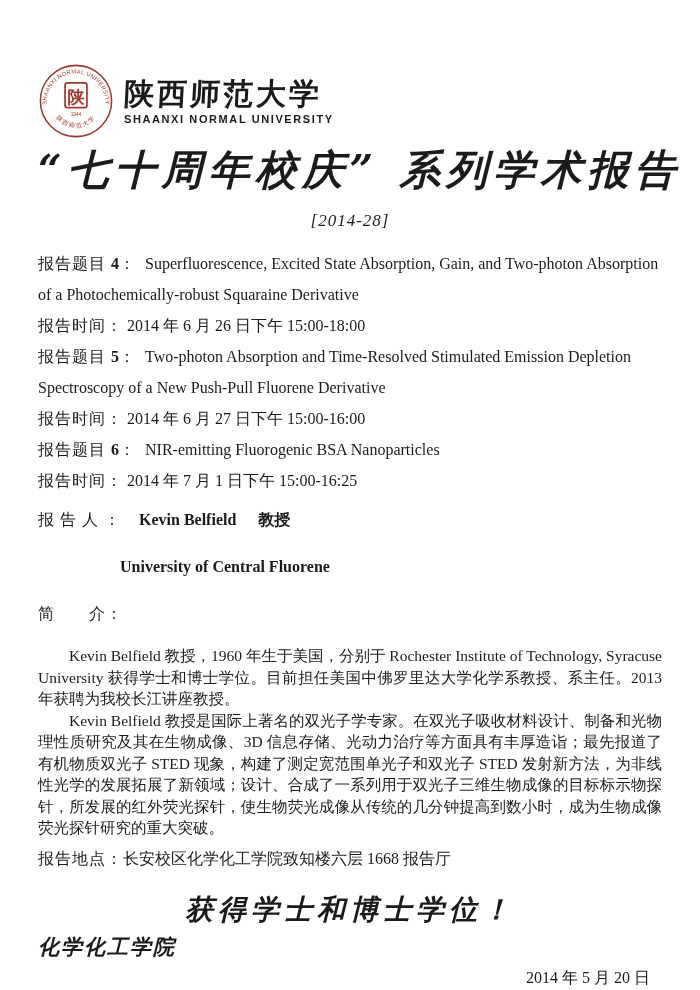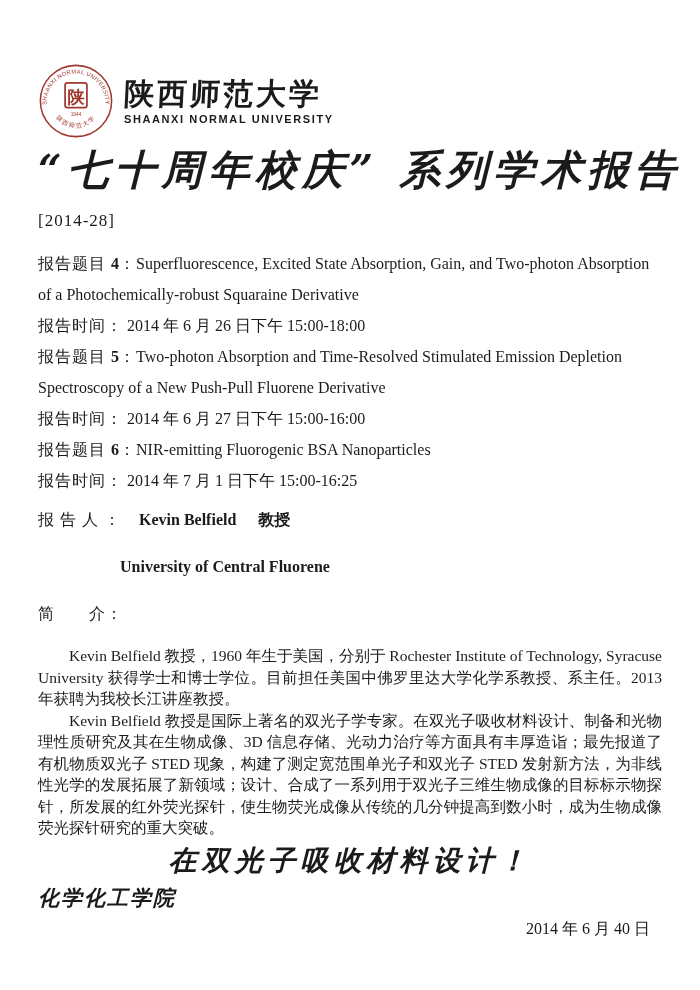--- a/index.html
+++ b/index.html
@@ -29,28 +29,28 @@
     margin-top:2px;
   }
 
   
   .main-title {
     margin-top:4px; text-align:center;
     font-size:41px; line-height:52px; font-weight:700; font-style:italic;
     letter-spacing:6px; white-space:nowrap;
     font-family:"DejaVu Serif","Liberation Serif",serif;
   }
-  .issue-number { margin-top:14px; font-size:17px; line-height:22px; letter-spacing:1px; }
+  .issue-number { margin-top:14px; text-align:center; font-size:17px; line-height:22px; letter-spacing:1px;font-style:italic; }
 
   
   .lectures { margin-top:16px; font-size:16px; }
   .line { margin:0; line-height:31px; }
   .kai { letter-spacing:1px; }
   .num { font-weight:700; margin-left:5px; }
-  .en-title { }
+  .en-title { margin-left:9px; }
   .time-val { margin-left:4px; }
 
   
   .speaker-line { margin-top:8px; line-height:31px; font-size:16px; }
   .speaker-name { font-weight:700; margin-left:18px; }
   .affiliation { margin-top:8px; margin-left:82px; line-height:31px; font-size:16px; font-weight:700; }
   .bio-label { line-height:31px; font-size:16px; letter-spacing:1px; }
 
   
   .bio p {
@@ -128,18 +128,19 @@
 
   <p class="speaker-line"><span class="kai">报 告 人 ：</span><span class="speaker-name">Kevin Belfield</span><span class="speaker-name"> 教授</span></p>
   <p class="affiliation">University of Central Fluorene</p>
 
   <p class="bio-label">简　　介：</p>
   <div class="bio">
     <p>Kevin Belfield 教授，1960 年生于美国，分别于 Rochester Institute of Technology, Syracuse University 获得学士和博士学位。目前担任美国中佛罗里达大学化学系教授、系主任。2013 年获聘为我校长江讲座教授。</p>
     <p>Kevin Belfield 教授是国际上著名的双光子学专家。在双光子吸收材料设计、制备和光物理性质研究及其在生物成像、3D 信息存储、光动力治疗等方面具有丰厚造诣；最先报道了有机物质双光子 STED 现象，构建了测定宽范围单光子和双光子 STED 发射新方法，为非线性光学的发展拓展了新领域；设计、合成了一系列用于双光子三维生物成像的目标标示物探针，所发展的红外荧光探针，使生物荧光成像从传统的几分钟提高到数小时，成为生物成像荧光探针研究的重大突破。</p>
   </div>
 
+  <p class="venue"><span class="kai">报告地点：</span><span>长安校区化学化工学院致知楼六层 1668 报告厅</span></p>
 
-  <div class="welcome">在双光子吸收材料设计！</div>
+  <div class="welcome">获得学士和博士学位！</div>
   <div class="signature">化学化工学院</div>
-  <div class="sig-date">2014 年 6 月 40 日</div>
+  <div class="sig-date">2014 年 5 月 20 日</div>
 
 </div>
 
 </body></html>

